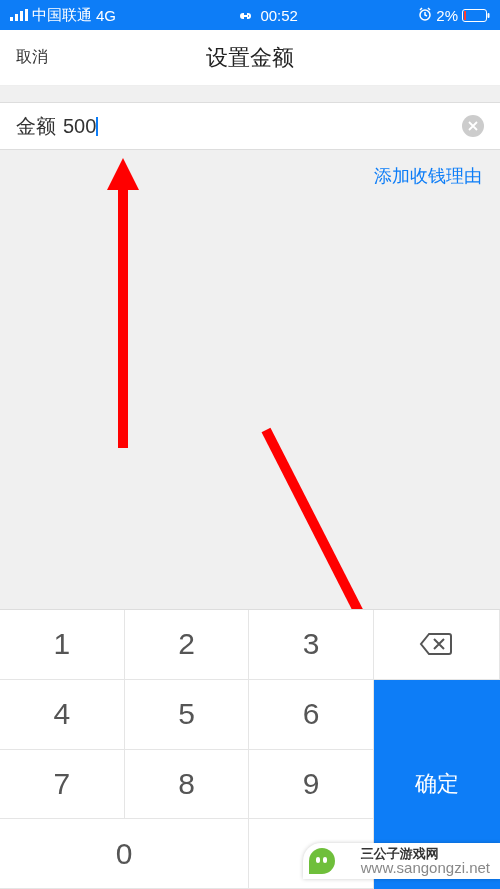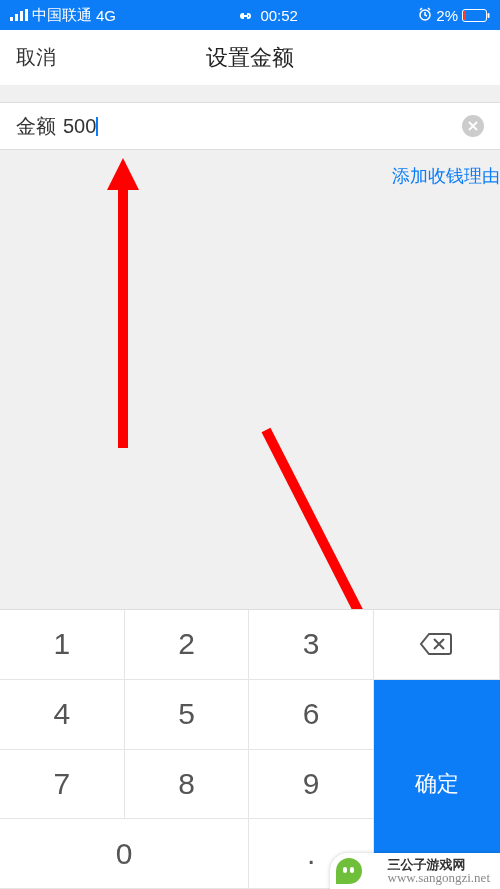--- a/index.html
+++ b/index.html
@@ -32,21 +32,21 @@
     .signal svg, .battery svg { display: block; }
     .header {
       height: 56px;
       background: #fff;
       display: flex;
       align-items: center;
       padding: 0 16px;
       border-bottom: 1px solid #eee;
     }
     .cancel {
-      font-size: 20px;
+      font-size: 16px;
       color: #333;
       width: 60px;
     }
     .title {
       flex: 1;
       text-align: center;
       font-size: 22px;
       color: #222;
       font-weight: 400;
       margin-left: -60px;
@@ -86,21 +86,21 @@
       height: 22px;
       border-radius: 50%;
       background: #ccc;
       display: flex;
       align-items: center;
       justify-content: center;
     }
     .clear-btn svg { display: block; }
     .add-reason {
       text-align: right;
-      padding: 14px 0;
+      padding: 14px 18px;
       font-size: 18px;
       color: #0d7df7;
     }
     .keypad {
       position: absolute;
       left: 0;
       right: 0;
       bottom: 0;
       height: 280px;
       background: #fff;
@@ -137,21 +137,21 @@
     }
     .arrow {
       position: absolute;
       pointer-events: none;
     }
     .arrow1 { left: 103px; top: 158px; }
     .arrow2 { left: 256px; top: 420px; }
     .watermark {
       position: absolute;
       right: 0;
-      bottom: 0;
+      bottom: 10px;
       height: 36px;
       display: flex;
       align-items: center;
       background: #fff;
       border-top-left-radius: 18px;
       padding: 0 10px 0 6px;
       box-shadow: 0 0 4px rgba(0,0,0,0.2);
       gap: 20px;
     }
     .wm-logo {
@@ -168,21 +168,21 @@
       width: 4px;
       height: 6px;
       background: #fff;
       border-radius: 2px;
       top: 9px;
     }
     .wm-logo::before { left: 7px; }
     .wm-logo::after { left: 14px; }
     .wm-text { display: flex; flex-direction: column; line-height: 1; }
     .wm-title { font-size: 13px; font-weight: 600; color: #333; }
-    .wm-url { font-size: 13px; color: #888; font-family: Liberation Serif, serif; }
+    .wm-url { font-size: 15px; color: #888; }
   </style>
 </head>
 <body>
 
 <div class="status-bar">
   <div class="status-left">
     <span class="signal">
       <svg width="18" height="12" viewBox="0 0 18 12">
           <rect x="0" y="8" width="3" height="4" fill="#fff"></rect>
           <rect x="5" y="5" width="3" height="7" fill="#fff"></rect>

